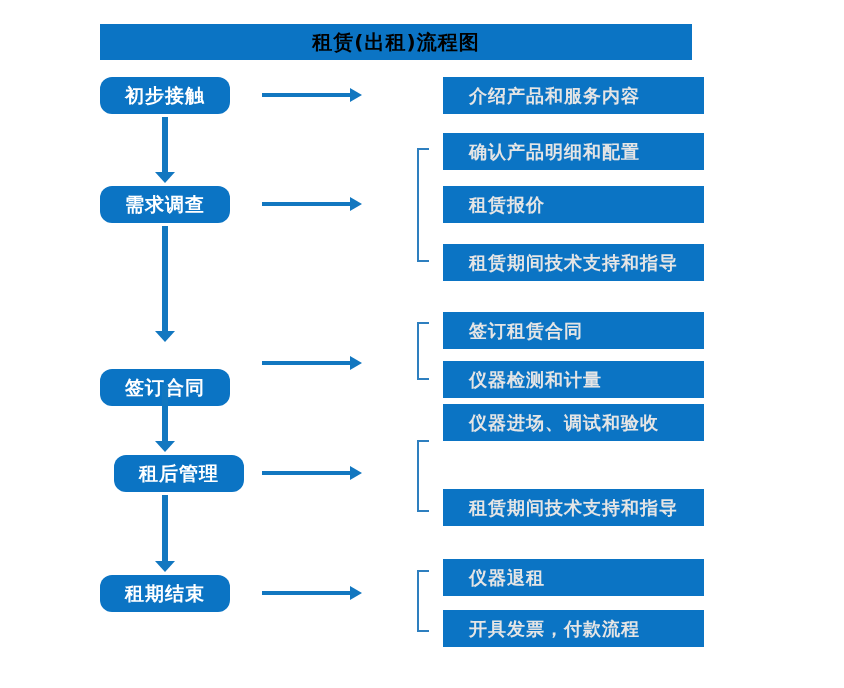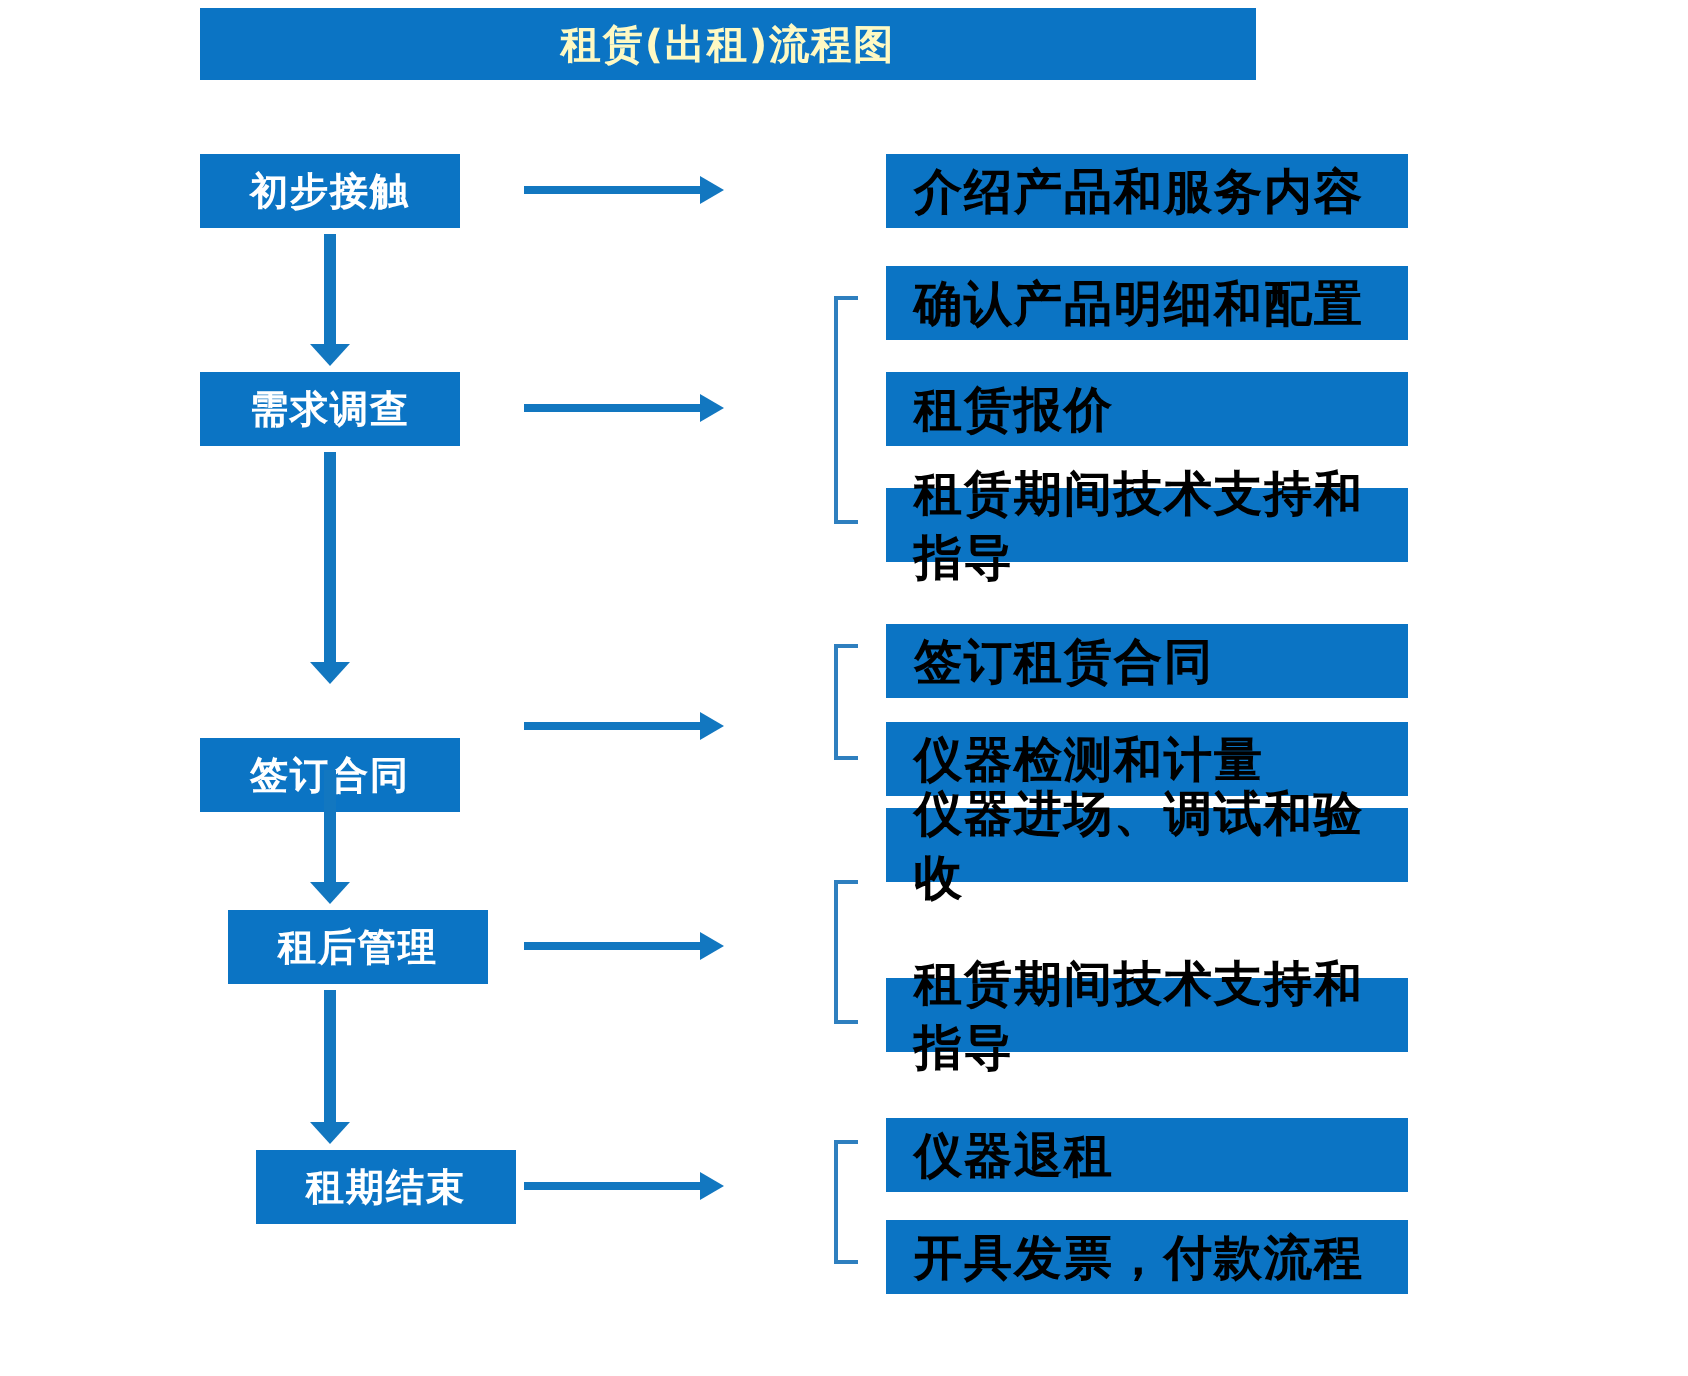--- a/index.html
+++ b/index.html
@@ -13,54 +13,55 @@
   #canvas {
     position: relative;
     width: 844px;
     height: 688px;
     background: #ffffff;
     overflow: hidden;
   }
   .title-bar {
     position: absolute;
     left: 100px;
-    top: 4px;
-    width: 528px;
+    top: 24px;
+    width: 592px;
     height: 36px;
     background: #0B74C4;
-    color: #fef9c3;
+    color: #000000;
     font-size: 20px;
     font-weight: bold;
     display: flex;
     align-items: center;
     justify-content: center;
     letter-spacing: 1px;
   }
   .stage-box {
     position: absolute;
     background: #0B74C4;
     color: #ffffff;
     font-size: 19px;
     font-weight: bold;
     display: flex;
     align-items: center;
     justify-content: center;
     letter-spacing: 1px;
     box-sizing: border-box;
+    border-radius: 12px;
   }
   .detail-box {
     position: absolute;
     background: #0B74C4;
-    color: #000000;
-    font-size: 24px;
+    color: #e5e5e5;
+    font-size: 18px;
     font-weight: bold;
     display: flex;
     align-items: center;
     justify-content: flex-start;
-    padding-left: 14px;
+    padding-left: 26px;
     letter-spacing: 1px;
     box-sizing: border-box;
   }
   
   .v-arrow {
     position: absolute;
     width: 24px;
   }
   .v-arrow .shaft {
     position: absolute;
@@ -117,21 +118,21 @@
   <div class="title-bar">租赁(出租)流程图</div>
 
   <div class="stage-box" style="left:100px; top:77px; width:130px; height:37px;">初步接触</div>
 
   <div class="stage-box" style="left:100px; top:186px; width:130px; height:37px;">需求调查</div>
 
   <div class="stage-box" style="left:100px; top:345px; width:130px; height:37px;margin-top:24px;">签订合同</div>
 
   <div class="stage-box" style="left:114px; top:455px; width:130px; height:37px;">租后管理</div>
 
-  <div class="stage-box" style="left:100px; top:575px; width:130px; height:37px;margin-left:28px;">租期结束</div>
+  <div class="stage-box" style="left:100px; top:575px; width:130px; height:37px;">租期结束</div>
 
   <div class="v-arrow" style="left:153px; top:117px; height:66px;">
     <div class="shaft" style="height:55px;"></div>
     <div class="head" style="top:55px;"></div>
   </div>
 
   <div class="v-arrow" style="left:153px; top:226px; height:116px;">
     <div class="shaft" style="height:105px;"></div>
     <div class="head" style="top:105px;"></div>
   </div>

